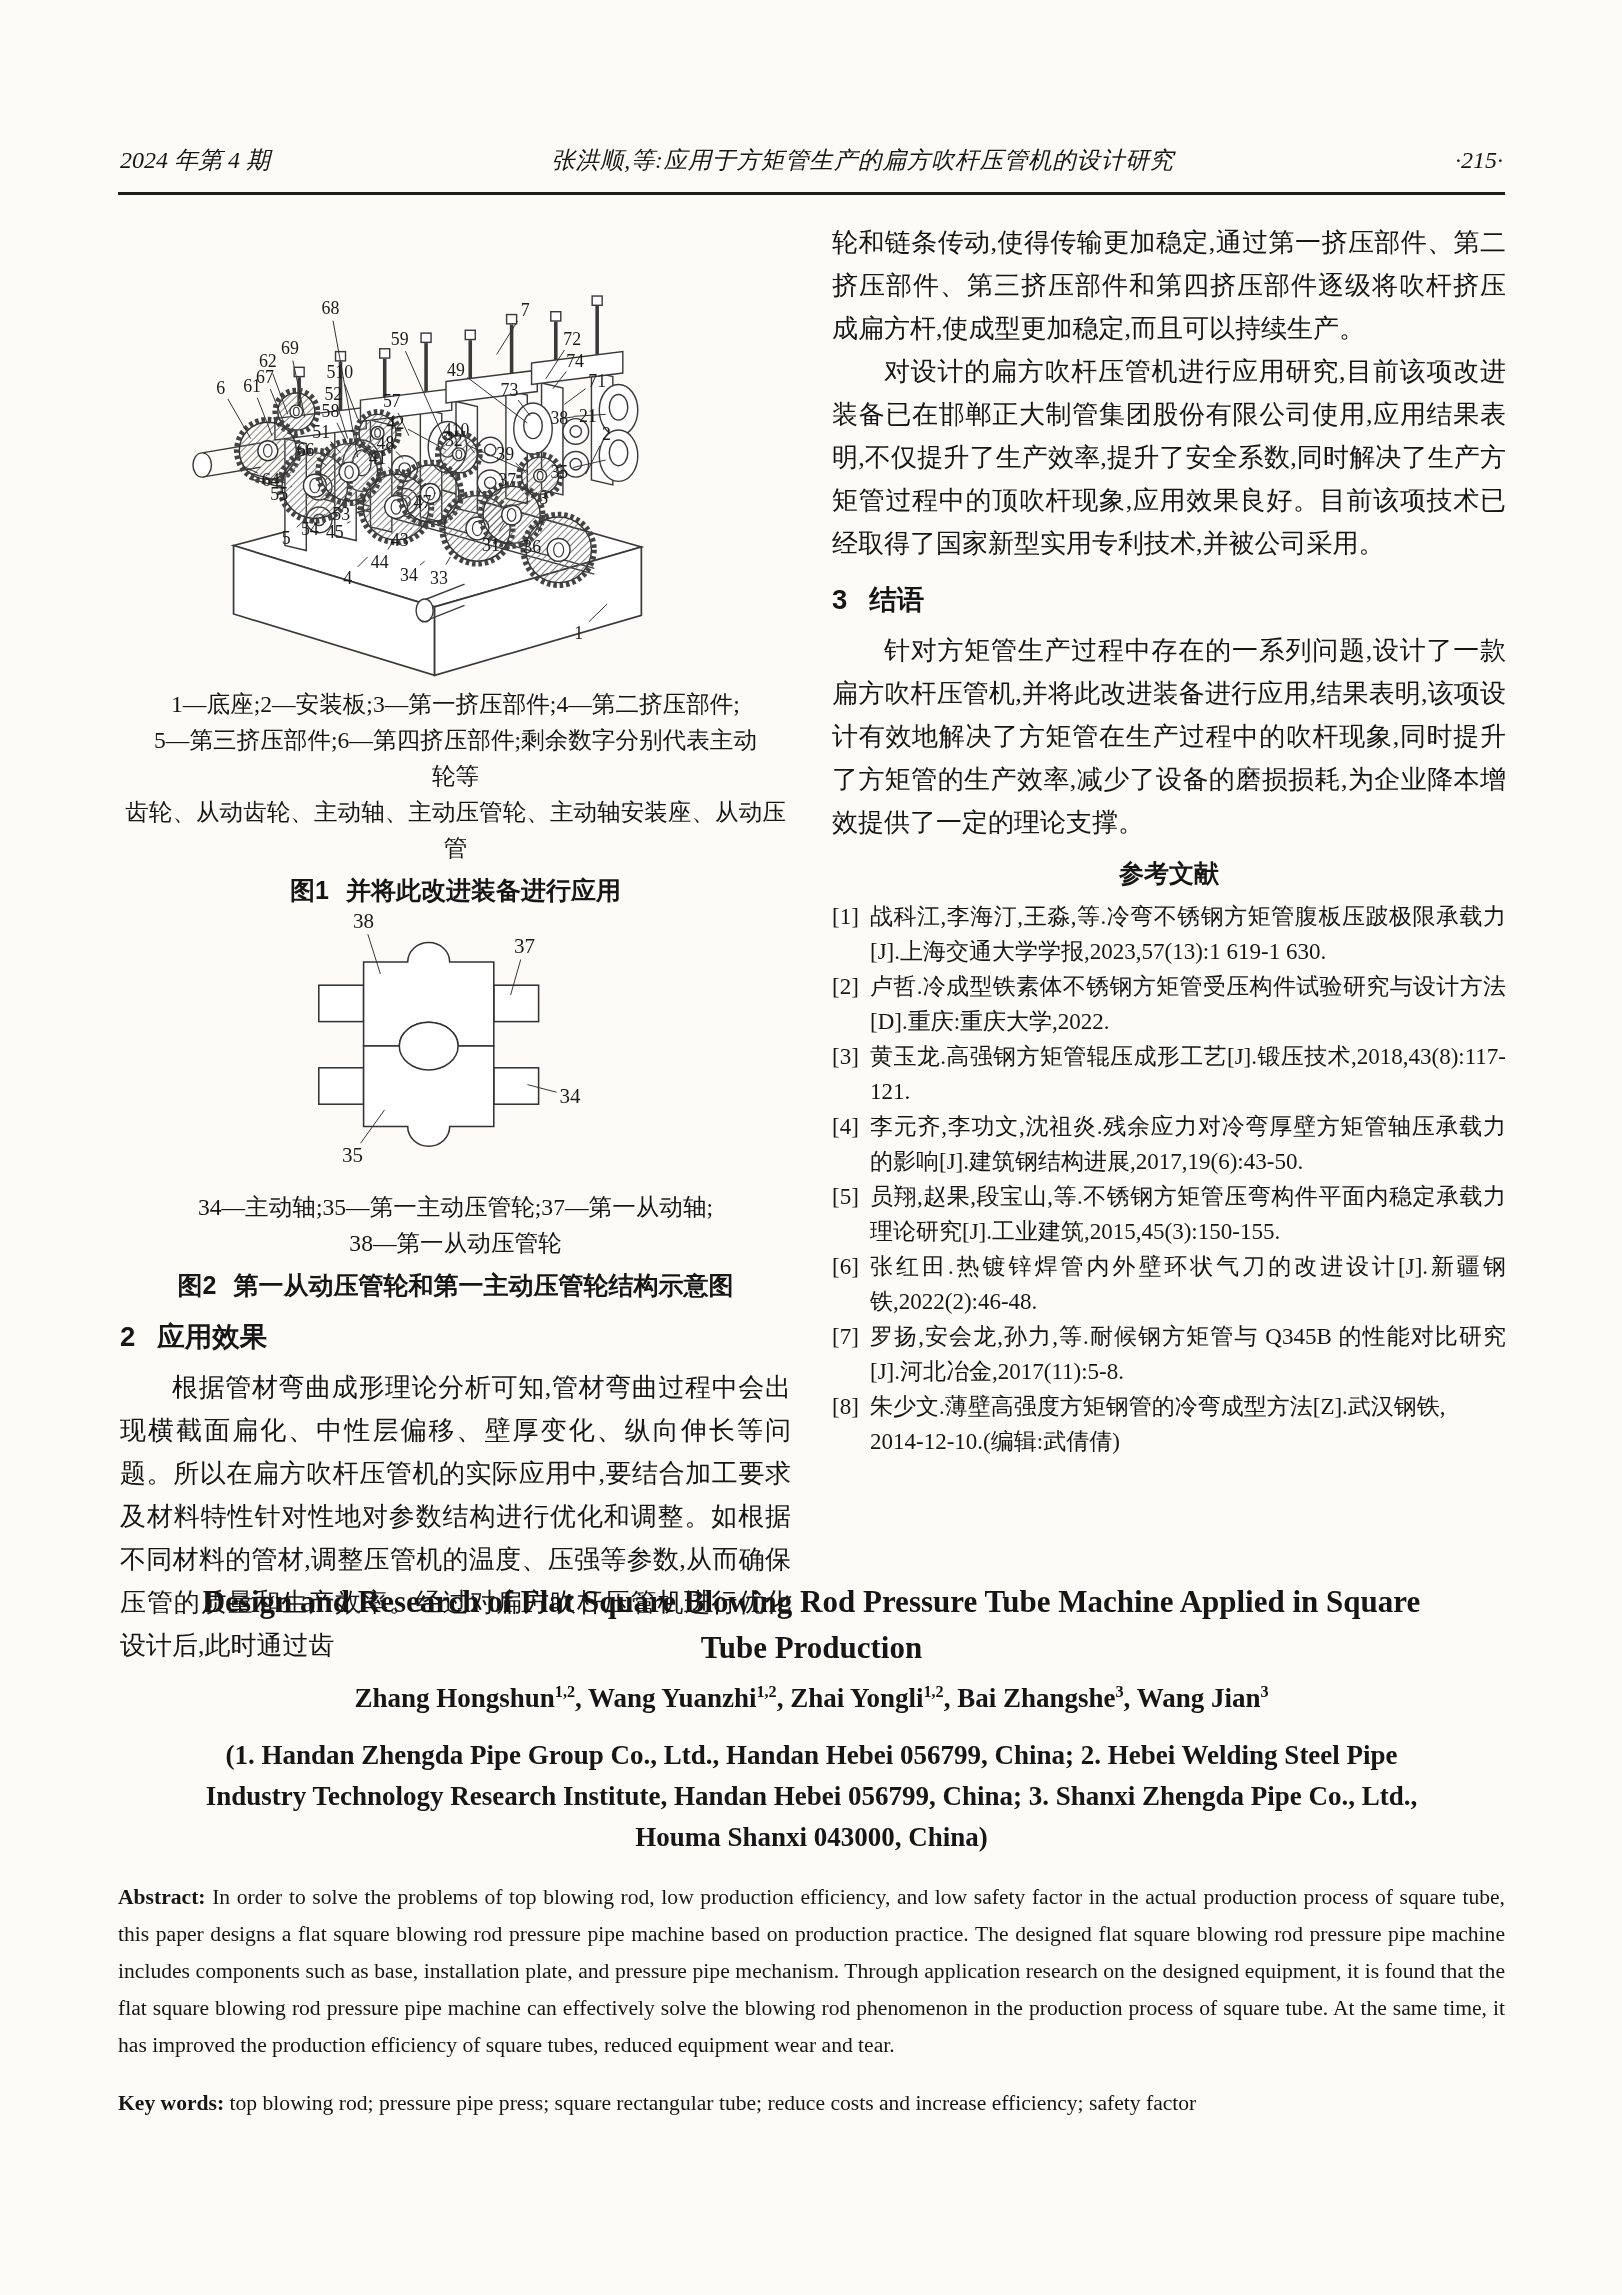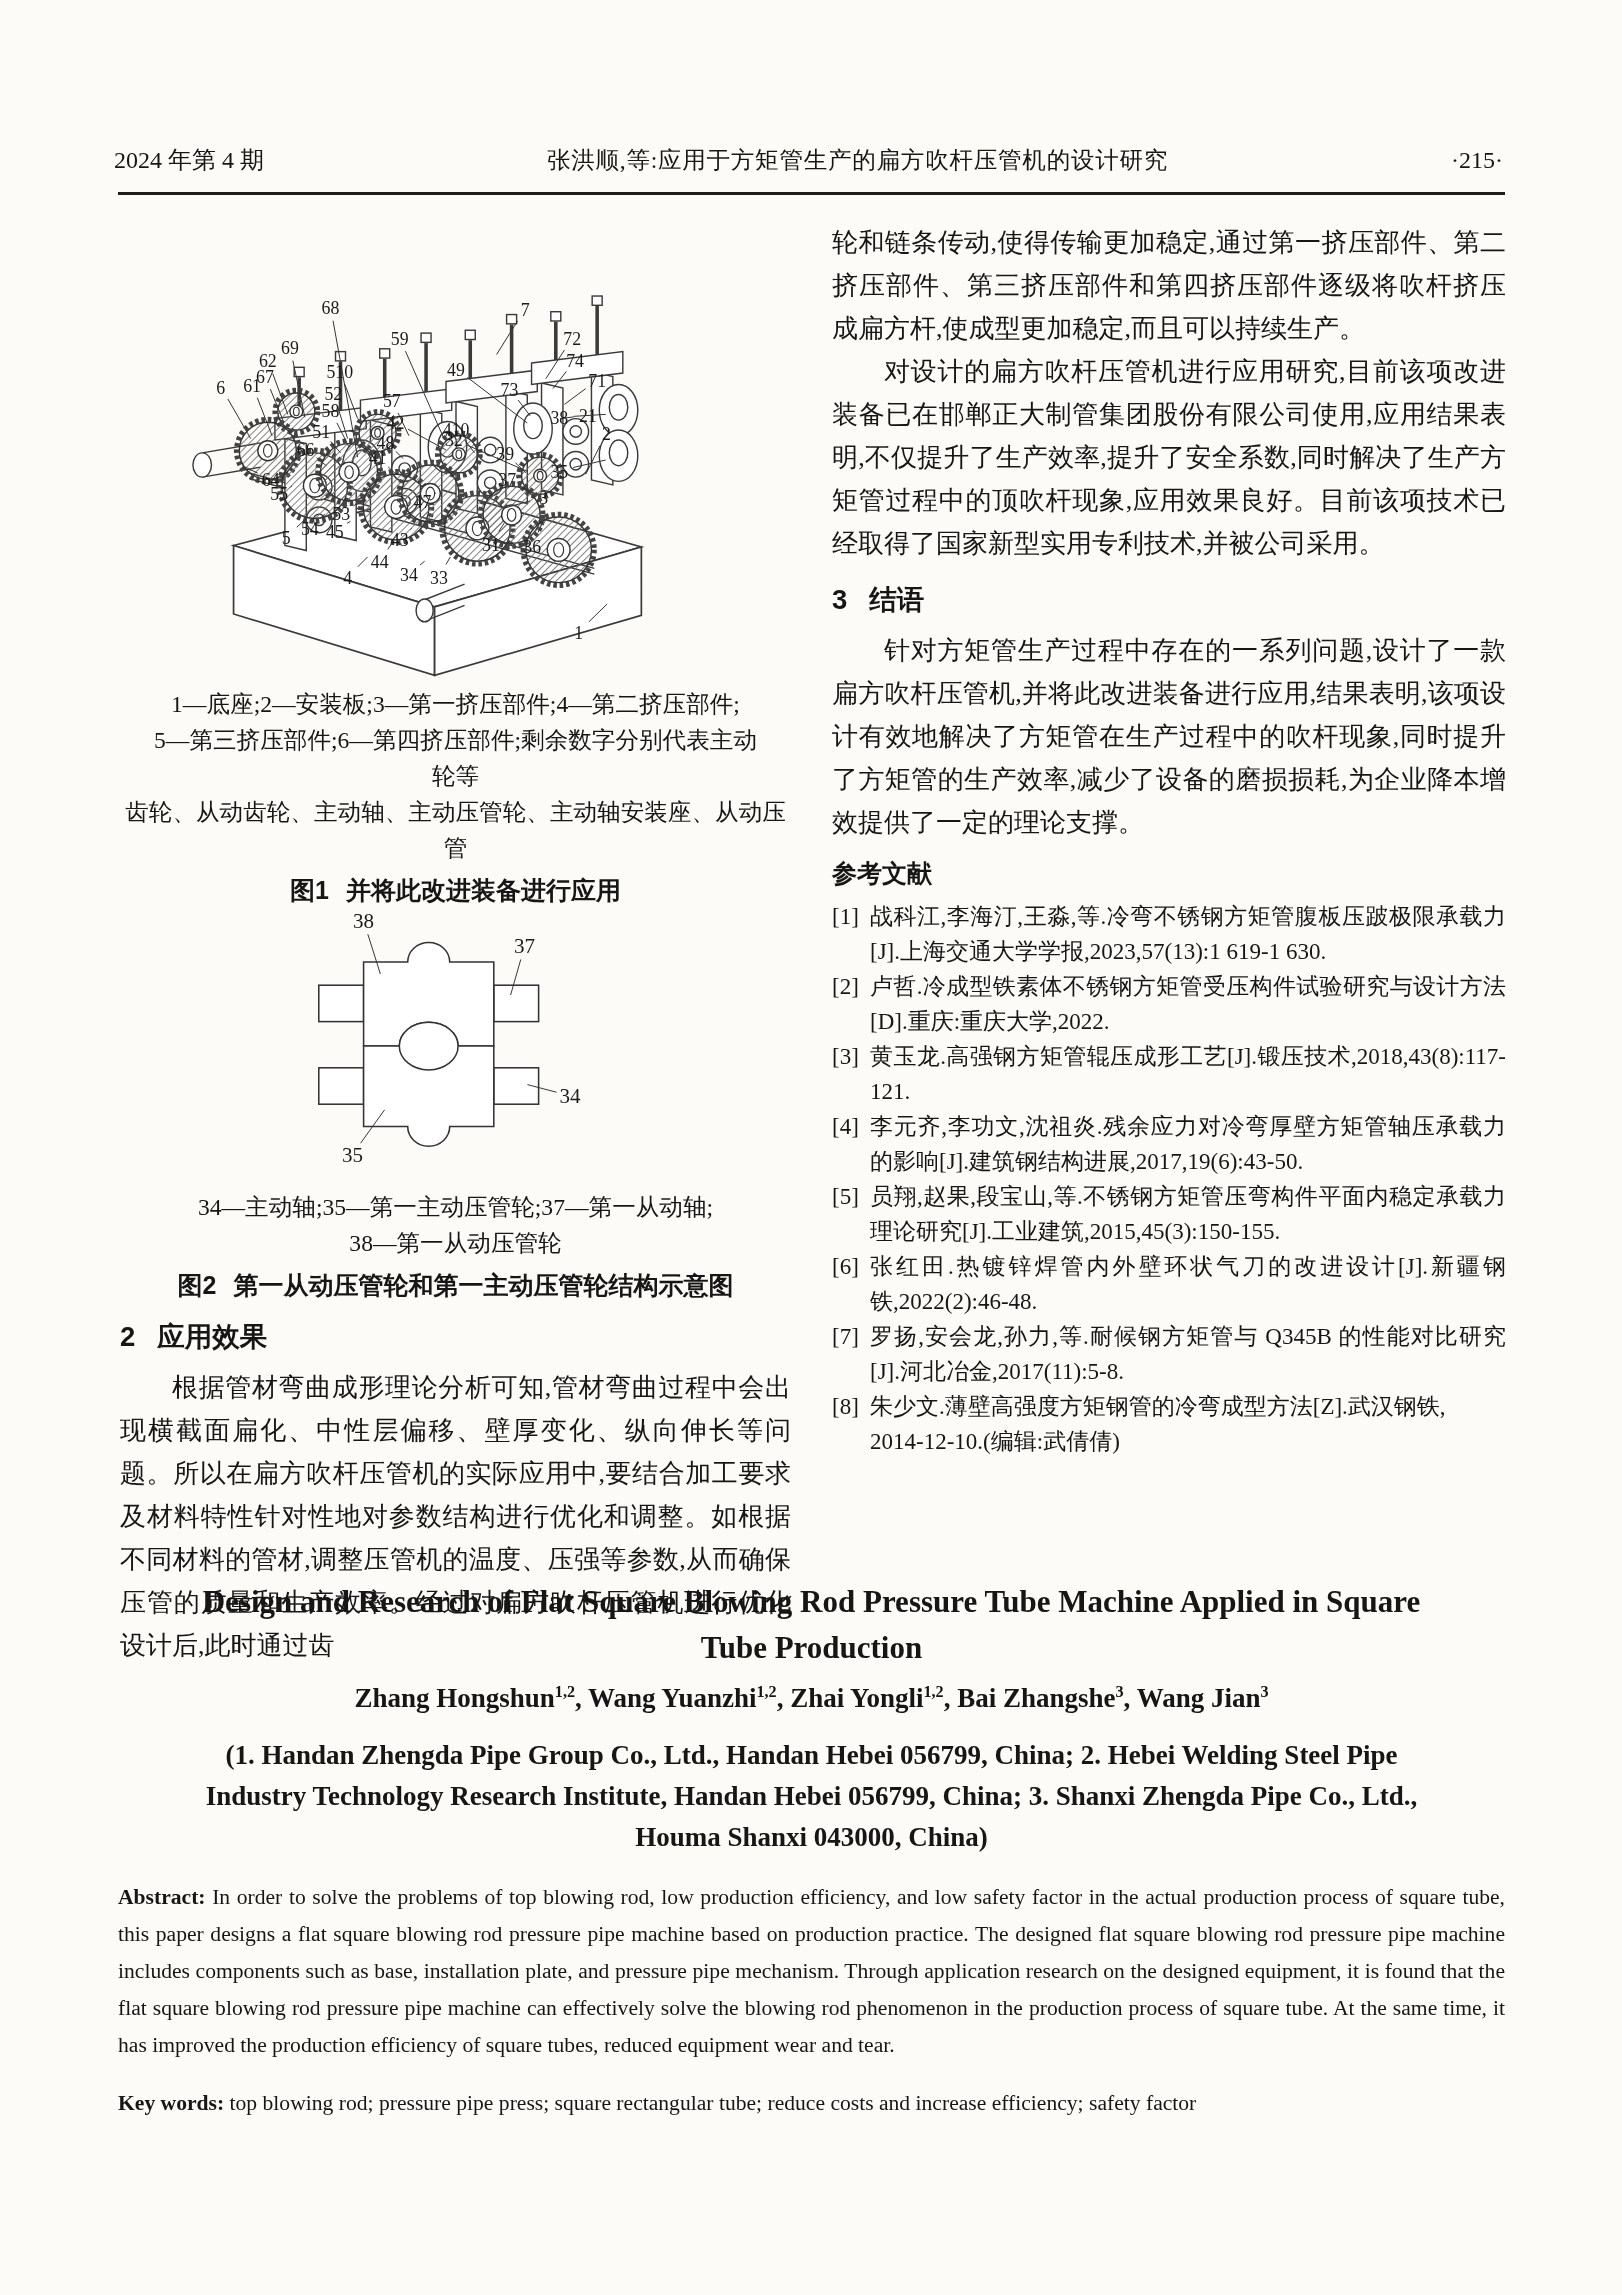--- a/index.html
+++ b/index.html
@@ -1,22 +1,22 @@
 <!DOCTYPE html>
 <html style="font-size:10.5px"><head>
 <meta charset="utf-8">
 <style>
   html,body { margin:0; padding:0; }
   body { background:#e9e7e2; }
   .page { position:relative; width:1623px; height:2295px; margin:0 auto; background:#fcfbf7;
           font-family:"Liberation Serif","DejaVu Serif",serif; color:#161616; overflow:hidden; }
 
   
-  .hdr { position:absolute; left:114px; right:120px; top:144px; display:flex;
-         justify-content:space-between; align-items:baseline; font-size:24px; }
+  .hdr { position:absolute; left:120px; right:120px; top:144px; display:flex;
+         justify-content:space-between; align-items:baseline; font-size:24px;font-style:italic; }
   .hdr-center { font-size:23.6px; letter-spacing:0.7px; }
   .rule { position:absolute; left:118px; right:118px; top:192px; height:3.3px; background:#1d1d1d; }
 
   
   .colL { position:absolute; left:120px; top:239px; width:671px; }
   .colR { position:absolute; left:832px; top:221px; width:674px; }
 
   p.body { font-size:26px; line-height:43px; text-align:justify; margin:0; }
   p.ind  { text-indent:2em; }
 
@@ -24,21 +24,21 @@
           font-size:27.5px; margin:17px 0 10.5px 0; }
   h2.ch .num { margin-right:22px; }
 
   .figwrap svg { display:block; margin:0 auto; }
   .figcap { font-size:23.6px; line-height:36px; text-align:center; margin-top:5.2px; }
   .figtitle { font-family:"Liberation Sans","DejaVu Sans",sans-serif; font-weight:bold;
               font-size:25px; text-align:center; margin:7.9px 0 3.9px 0; }
   .figtitle .num { margin-right:17px;text-align:right; }
 
   .refs-head { font-family:"Liberation Sans","DejaVu Sans",sans-serif; font-weight:bold;
-               font-size:25px; text-align:left; margin:13px 0 9.2px 0; }
+               font-size:25px; text-align:center; margin:13px 0 9.2px 0; }
   .ref { position:relative; padding-left:38px; font-size:23px; line-height:35px; text-align:justify; }
   .ref-m { position:absolute; left:0; top:0; }
   .ref-last { display:flex; justify-content:flex-start; padding-left:38px;
               font-size:23px; line-height:35px; }
 
   
   .eng { position:absolute; left:118px; top:1579px; width:1387px; }
   .eng-title { font-size:31px; font-weight:bold; text-align:center; line-height:46px; }
   .eng-authors { text-align:center; font-weight:bold; font-size:27px; margin-top:11.8px; }
   .eng-authors sup, .eng-affil sup { font-size:0.6em; }

